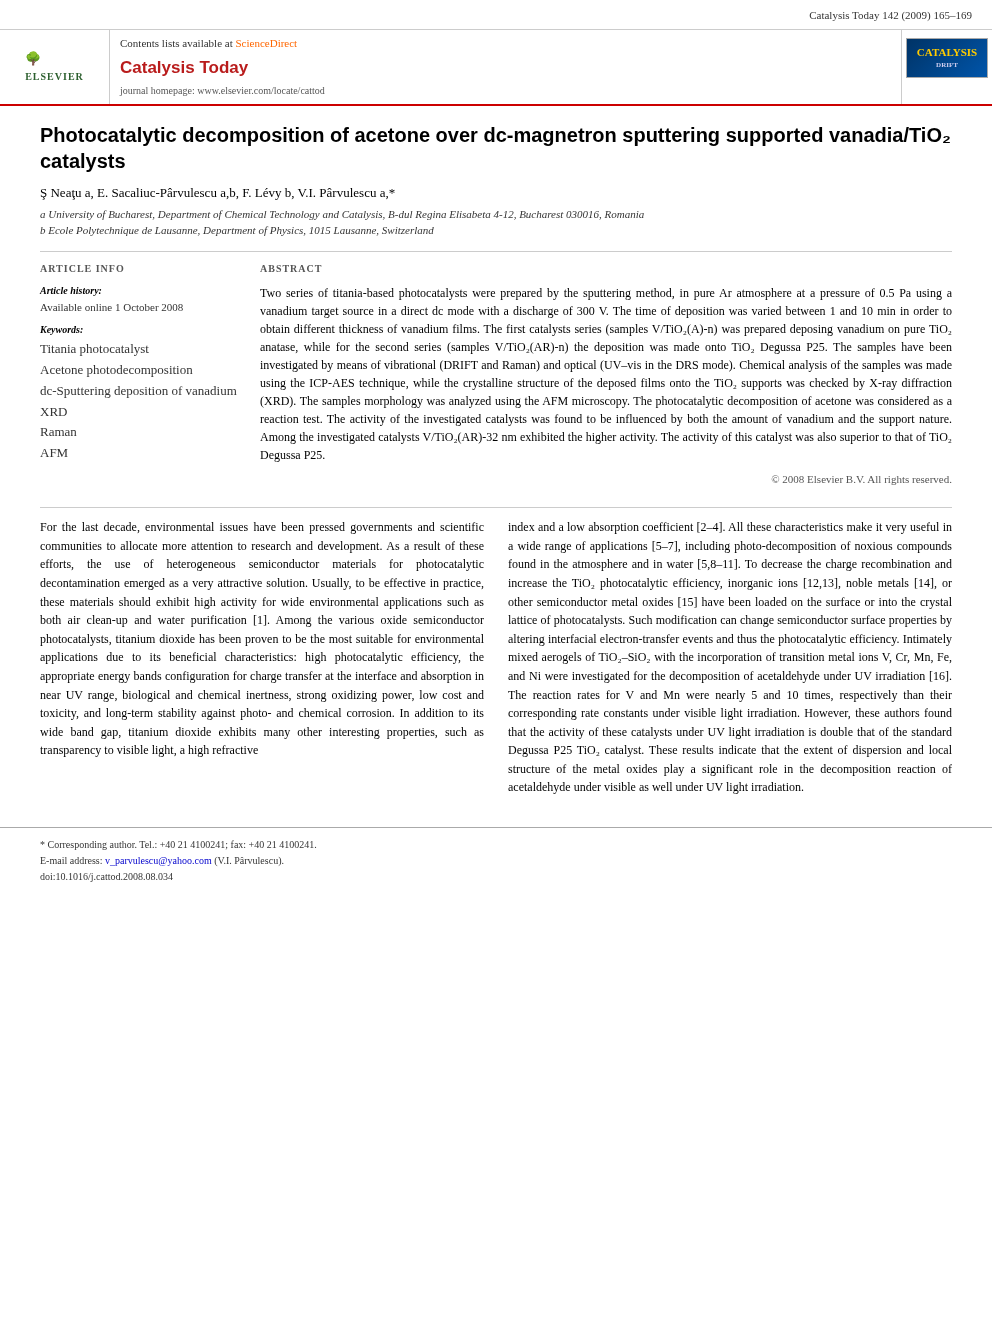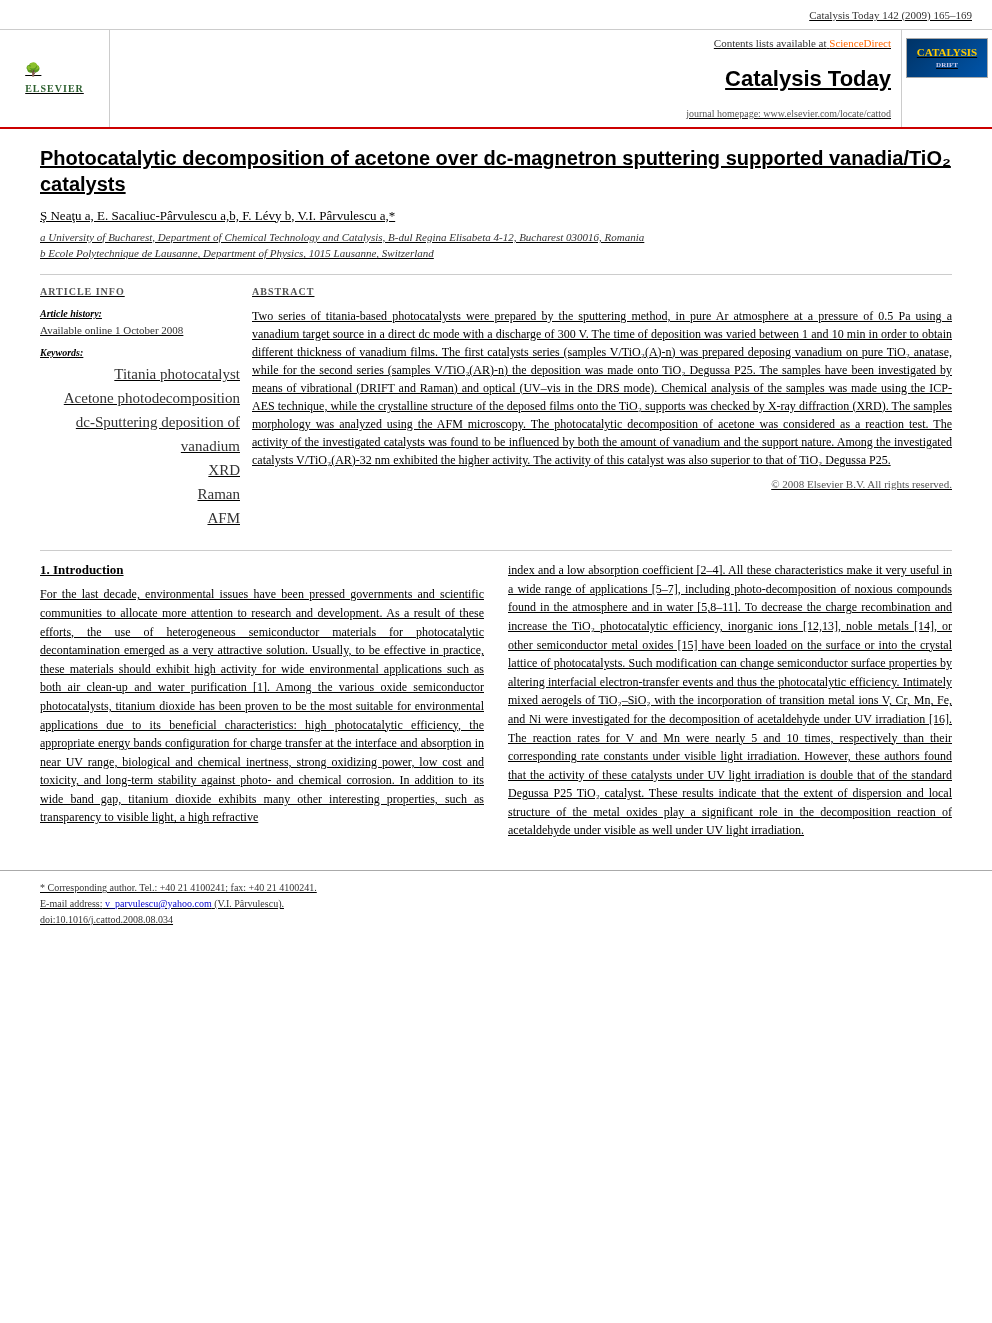--- a/index.html
+++ b/index.html
@@ -8,21 +8,20 @@
       background: #fff;
       color: #000;
       font-size: 13px;
       line-height: 1.4;
     }
     .page {
       width: 992px;
       min-height: 1323px;
       background: #fff;
       padding: 0;
-      text-decoration: underline;
     }
     
     .journal-header {
       padding: 8px 20px 0 20px;
       text-align: right;
       font-size: 11px;
       color: #333;
     }
     .journal-banner {
       display: flex;
@@ -42,39 +41,39 @@
     }
     .elsevier-text {
       font-size: 10px;
       color: #2c5f2e;
       font-weight: bold;
       letter-spacing: 1px;
       margin-top: 2px;
     }
     .journal-center {
       flex: 1;
-      text-align: right;
+      text-align: left;
       padding: 6px 10px;
       border-right: 1px solid #ccc;
     }
     .sciencedirect-link {
       font-size: 11px;
       color: #333;
       margin-bottom: 4px;
     }
     .sciencedirect-link a {
       color: #ff6600;
       text-decoration: none;
     }
     .journal-title-main {
-      font-size: 22px;
-      font-weight: bold;
-      color: #000000;
+      font-size: 17px;
+      font-weight: bold;
+      color: #b91c1c;
       font-family: Arial, sans-serif;
-      margin: 12px 0;
+      margin: 4px 0;
     }
     .journal-homepage {
       font-size: 10px;
       color: #555;
     }
     .catalysis-logo-area {
       width: 90px;
       display: flex;
       align-items: flex-start;
       justify-content: center;
@@ -119,21 +118,21 @@
       margin-bottom: 12px;
       line-height: 1.5;
     }
     .divider-line {
       border: none;
       border-top: 1px solid #ccc;
       margin: 10px 0;
     }
     .two-column {
       display: flex;
-      gap: 12px;
+      gap: 20px;
     }
     .left-col {
       width: 200px;
       flex-shrink: 0;
     }
     .right-col {
       flex: 1;
     }
     .section-label {
       font-size: 10px;
@@ -149,24 +148,23 @@
       font-weight: bold;
       color: #000;
       margin-top: 8px;
       margin-bottom: 2px;
     }
     .info-value {
       font-size: 11px;
       color: #333;
     }
     .keywords-list {
-      font-size: 15px;
+      font-size: 13px;
       color: #333;
       line-height: 1.6;
-      text-align: right;
     }
     .abstract-text {
       font-size: 12px;
       line-height: 1.5;
       color: #000;
       text-align: justify;
     }
     .copyright-line {
       font-size: 11px;
       color: #555;
@@ -273,21 +271,20 @@
         <div class="copyright-line">© 2008 Elsevier B.V. All rights reserved.</div>
       </div>
     </div>
   </div>
 
   <hr class="divider-line" style="margin: 0 40px;">
 
   <div class="main-body">
     <div class="body-two-col">
       <div class="body-left">
-        <div class="section-heading">1. Introduction</div>
         <p class="body-para">For the last decade, environmental issues have been pressed governments and scientific communities to allocate more attention to research and development. As a result of these efforts, the use of heterogeneous semiconductor materials for photocatalytic decontamination emerged as a very attractive solution. Usually, to be effective in practice, these materials should exhibit high activity for wide environmental applications such as both air clean-up and water purification [1]. Among the various oxide semiconductor photocatalysts, titanium dioxide has been proven to be the most suitable for environmental applications due to its beneficial characteristics: high photocatalytic efficiency, the appropriate energy bands configuration for charge transfer at the interface and absorption in near UV range, biological and chemical inertness, strong oxidizing power, low cost and toxicity, and long-term stability against photo- and chemical corrosion. In addition to its wide band gap, titanium dioxide exhibits many other interesting properties, such as transparency to visible light, a high refractive</p>
       </div>
       <div class="body-right">
         <p class="body-para">index and a low absorption coefficient [2–4]. All these characteristics make it very useful in a wide range of applications [5–7], including photo-decomposition of noxious compounds found in the atmosphere and in water [5,8–11]. To decrease the charge recombination and increase the TiO₂ photocatalytic efficiency, inorganic ions [12,13], noble metals [14], or other semiconductor metal oxides [15] have been loaded on the surface or into the crystal lattice of photocatalysts. Such modification can change semiconductor surface properties by altering interfacial electron-transfer events and thus the photocatalytic efficiency. Intimately mixed aerogels of TiO₂–SiO₂ with the incorporation of transition metal ions V, Cr, Mn, Fe, and Ni were investigated for the decomposition of acetaldehyde under UV irradiation [16]. The reaction rates for V and Mn were nearly 5 and 10 times, respectively than their corresponding rate constants under visible light irradiation. However, these authors found that the activity of these catalysts under UV light irradiation is double that of the standard Degussa P25 TiO₂ catalyst. These results indicate that the extent of dispersion and local structure of the metal oxides play a significant role in the decomposition reaction of acetaldehyde under visible as well under UV light irradiation.</p>
       </div>
     </div>
   </div>
 
   <div class="footer-notes">
     <div class="footer-line">* Corresponding author. Tel.: +40 21 4100241; fax: +40 21 4100241.</div>

